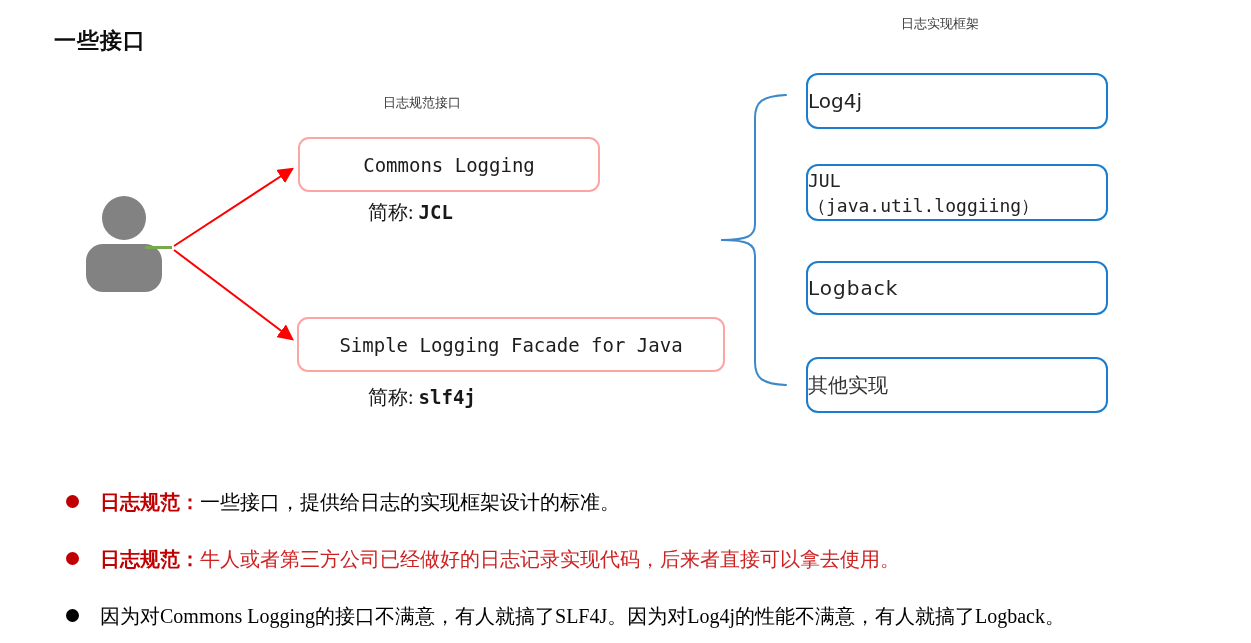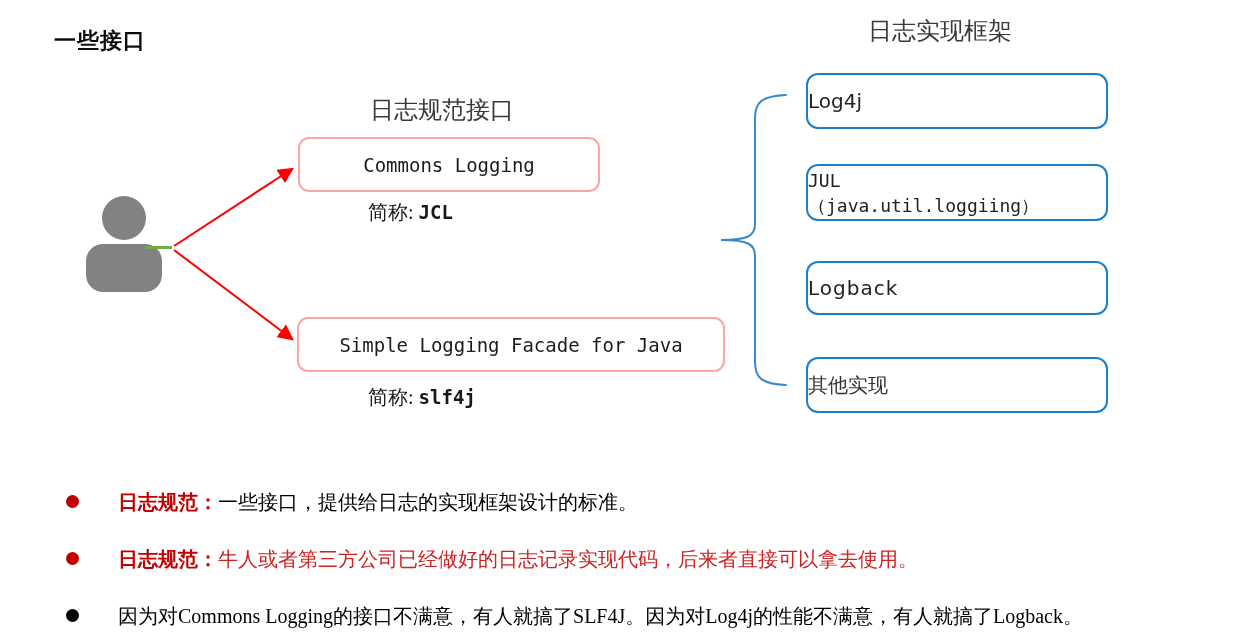--- a/index.html
+++ b/index.html
@@ -6,22 +6,22 @@
   #canvas{
     position:relative;width:1251px;height:643px;background:#ffffff;overflow:hidden;
     font-family:"Liberation Serif","DejaVu Serif",serif;color:#111;
   }
   .abs{position:absolute;}
   #page-title{
     left:54px;top:26px;font-size:22px;font-weight:bold;color:#0d0d0d;
     letter-spacing:1px;
   }
   
-  .sec-heading{font-size:24px;color:#3a3a3a;text-align:center;}
-  #spec-heading{left:292px;top:94px;width:300px;}
+  .sec-heading{font-size:13px;color:#3a3a3a;text-align:center;}
+  #spec-heading{left:272px;top:94px;width:300px;}
   #impl-heading{left:790px;top:15px;width:300px;}
 
   
   .spec-box{
     border:2px solid #fca5a5;border-radius:11px;background:#fff;
     display:flex;align-items:center;justify-content:center;
     font-family:"DejaVu Sans Mono","Liberation Mono",monospace;
     font-size:19px;color:#1c1c1c;white-space:nowrap;
   }
   #box-commons{left:298px;top:137px;width:298px;height:51px;}
@@ -41,21 +41,21 @@
     display:flex;flex-direction:column;align-items:flex-start;justify-content:center;
     color:#222;text-align:center;white-space:nowrap;
   }
   #box-log4j{top:73px;height:52px;font-family:"DejaVu Sans","Liberation Sans",sans-serif;font-size:20px;}
   #box-jul{top:164px;height:53px;font-family:"DejaVu Sans Mono","Liberation Mono",monospace;font-size:18px;line-height:25px;}
   #box-logback{top:261px;height:50px;font-family:"DejaVu Sans","Liberation Sans",sans-serif;font-size:20px;letter-spacing:1px;}
   #box-other{top:357px;height:52px;font-family:"Liberation Serif","DejaVu Serif",serif;font-size:20px;color:#333;}
 
   
   #notes{left:66px;top:489px;width:1180px;}
-  .note-row{display:flex;align-items:flex-start;height:57px;gap:18px;}
+  .note-row{display:flex;align-items:flex-start;height:57px;}
   .note-dot{width:13px;height:13px;border-radius:50%;margin:6px 21px 0 0;flex:0 0 13px;}
   .note-line{font-size:20px;line-height:27px;white-space:nowrap;}
   .note-label{font-weight:bold;}
   .note-1 .note-dot{background:#c00000;}
   .note-1 .note-label{color:#c00000;}
   .note-1 .note-text{color:#000;}
   .note-2 .note-dot{background:#c00000;}
   .note-2 .note-label{color:#c00000;}
   .note-2 .note-text{color:#cc2222;}
   .note-3 .note-dot{background:#000;}

